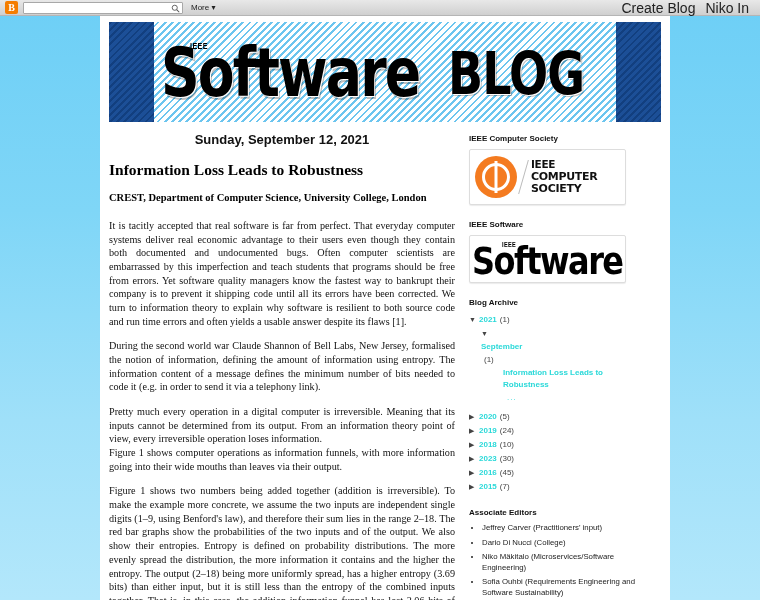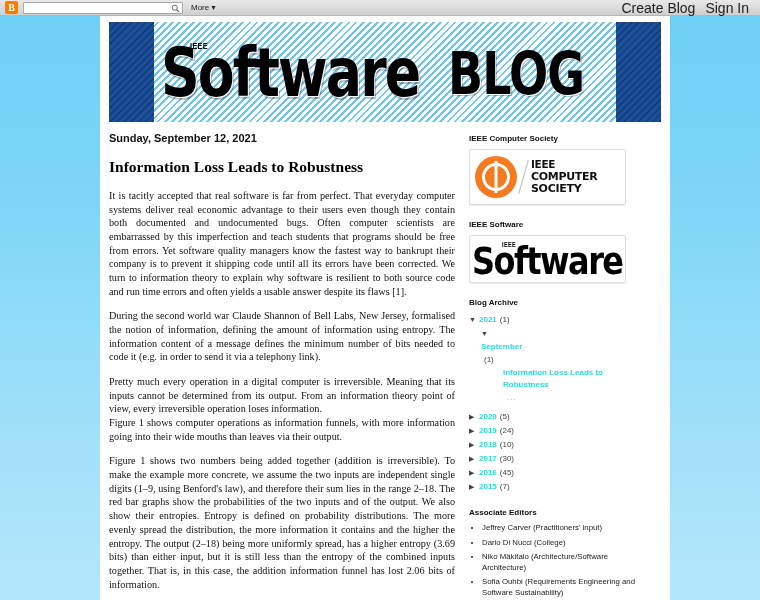--- a/index.html
+++ b/index.html
@@ -174,23 +174,24 @@
   #side-col {
     width: 178px;
     flex: 0 0 auto;
     padding-top: 2px;
   }
 
   
   .date-header {
     font-family: "Liberation Sans", sans-serif;
     font-weight: bold;
-    font-size: 11px;
+    font-size: 13px;
     color: #111;
     margin: 0 0 14px 0;
+    text-align: center;
   }
   .post-title {
     font-family: "Liberation Serif", serif;
     font-weight: bold;
     font-size: 15.5px;
     color: #000;
     margin: 0 0 14px 0;
     line-height: 1.1;
   }
   .post-authors, .post-affil {
@@ -390,41 +391,42 @@
           <line x1="7.5" y1="7.5" x2="11" y2="11" stroke="#555" stroke-width="1.4"></line>
         </svg>
     </span>
   </div>
   <div class="nav-more">
     <span>More</span>
     <span>▾</span>
   </div>
   <div class="nav-right">
     <a href="#">Create Blog</a>
-    <a href="#">Sign In</a>
+    <a href="#">Niko In</a>
   </div>
 </div>
 
 <div id="outer-wrap">
 
   <div id="header-banner">
     <div class="banner-block left"></div>
     <div class="banner-block right"></div>
     <div id="banner-title">
       <span class="ieee-tag">IEEE</span>
       <span class="banner-word">Software</span>
       <span class="banner-word two">BLOG</span>
     </div>
   </div>
 
   <div id="content-wrap">
 
     <div id="main-col">
       <div class="date-header">Sunday, September 12, 2021</div>
       <h1 class="post-title">Information Loss Leads to Robustness</h1>
+      <p class="post-affil">CREST, Department of Computer Science, University College, London</p>
 
       <p class="post-para">It is tacitly accepted that real software is far from perfect. That everyday computer systems deliver real economic advantage to their users even though they contain both documented and undocumented bugs. Often computer scientists are embarrassed by this imperfection and teach students that programs should be free from errors. Yet software quality managers know the fastest way to bankrupt their company is to prevent it shipping code until all its errors have been corrected. We turn to information theory to explain why software is resilient to both source code and run time errors and often yields a usable answer despite its flaws [1].</p>
       <p class="post-para">During the second world war Claude Shannon of Bell Labs, New Jersey, formalised the notion of information, defining the amount of information using entropy. The information content of a message defines the minimum number of bits needed to code it (e.g. in order to send it via a telephony link).</p>
       <p class="post-para tight">Pretty much every operation in a digital computer is irreversible. Meaning that its inputs cannot be determined from its output. From an information theory point of view, every irreversible operation loses information.</p>
       <p class="post-para">Figure 1 shows computer operations as information funnels, with more information going into their wide mouths than leaves via their output.</p>
       <p class="post-para">Figure 1 shows two numbers being added together (addition is irreversible). To make the example more concrete, we assume the two inputs are independent single digits (1–9, using Benford's law), and therefore their sum lies in the range 2–18. The red bar graphs show the probabilities of the two inputs and of the output. We also show their entropies. Entropy is defined on probability distributions. The more evenly spread the distribution, the more information it contains and the higher the entropy. The output (2–18) being more uniformly spread, has a higher entropy (3.69 bits) than either input, but it is still less than the entropy of the combined inputs together. That is, in this case, the addition information funnel has lost 2.06 bits of information.</p>
 
     </div>
 
     <div id="side-col">
@@ -483,42 +485,42 @@
             <a href="#">2019</a>
             <span class="cnt">(24)</span>
           </div>
           <div class="arch-row arch-l1">
             <span class="tw">▶</span>
             <a href="#">2018</a>
             <span class="cnt">(10)</span>
           </div>
           <div class="arch-row arch-l1">
             <span class="tw">▶</span>
-            <a href="#">2017</a>
+            <a href="#">2023</a>
             <span class="cnt">(30)</span>
           </div>
           <div class="arch-row arch-l1">
             <span class="tw">▶</span>
             <a href="#">2016</a>
             <span class="cnt">(45)</span>
           </div>
           <div class="arch-row arch-l1">
             <span class="tw">▶</span>
             <a href="#">2015</a>
             <span class="cnt">(7)</span>
           </div>
         </div>
       </div>
 
       <div class="side-section">
         <div class="side-title">Associate Editors</div>
         <ul class="ed-list">
           <li>Jeffrey Carver (Practitioners' input)</li>
           <li>Dario Di Nucci (College)</li>
-          <li>Niko Mäkitalo (Architecture/Software Architecture)</li>
+          <li>Niko Mäkitalo (Microservices/Software Engineering)</li>
           <li>Sofia Ouhbi (Requirements Engineering and Software Sustainability)</li>
           <li>Varun Gupta (Global developments)</li>
           <li>Jinghui Cheng (Human Aspects)</li>
 
         </ul>
       </div>
 
     </div>
   </div>
 </div>

